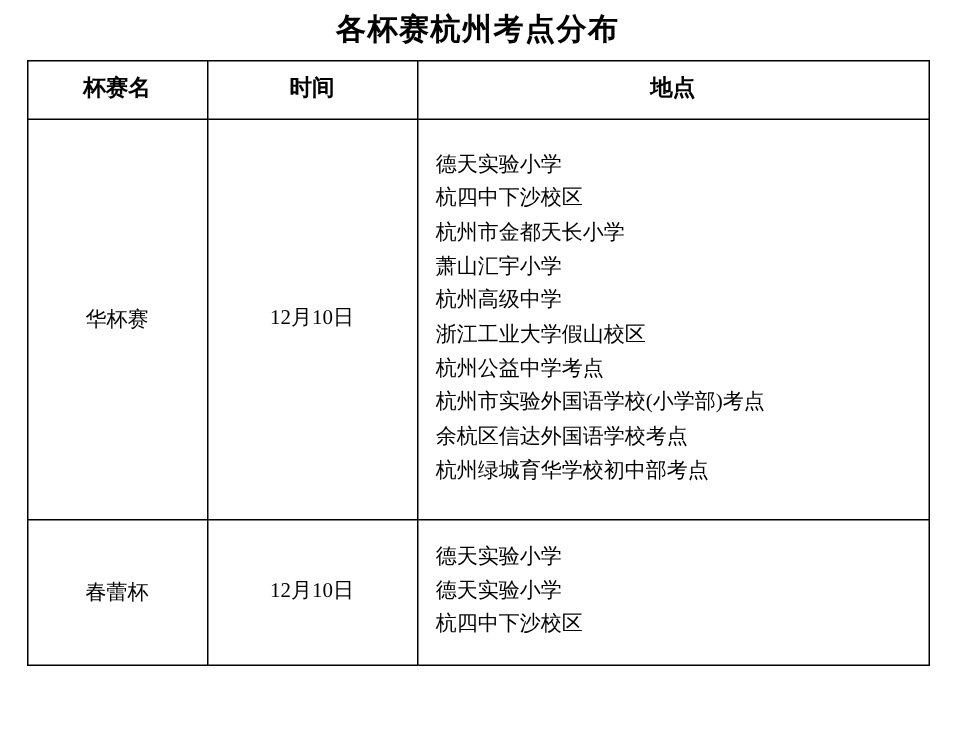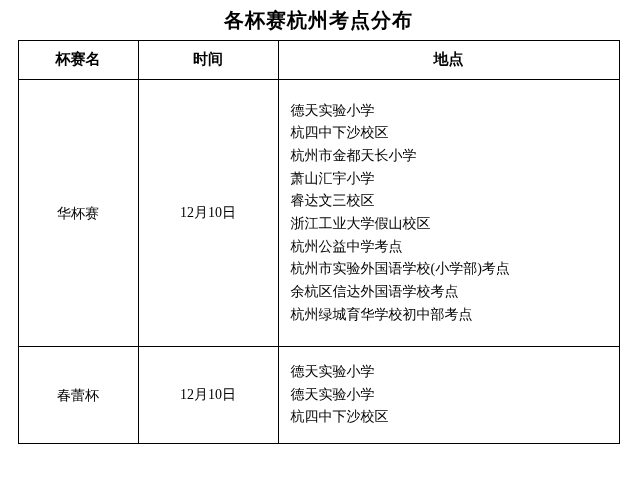--- a/index.html
+++ b/index.html
@@ -103,21 +103,21 @@
       <tr class="row-r2">
         <td class="cell-name">
           <span class="name-line">华杯赛</span>
         </td>
         <td class="cell-time">12月10日</td>
         <td class="cell-place">
           <span class="place-line">德天实验小学</span>
           <span class="place-line">杭四中下沙校区</span>
           <span class="place-line">杭州市金都天长小学</span>
           <span class="place-line">萧山汇宇小学</span>
-          <span class="place-line">睿达文三校区</span>
+          <span class="place-line">杭州高级中学</span>
           <span class="place-line">浙江工业大学假山校区</span>
           <span class="place-line">杭州公益中学考点</span>
           <span class="place-line">杭州市实验外国语学校(小学部)考点</span>
           <span class="place-line">余杭区信达外国语学校考点</span>
           <span class="place-line">杭州绿城育华学校初中部考点</span>
         </td>
       </tr>
       <tr class="row-r3">
         <td class="cell-name">
           <span class="name-line">春蕾杯</span>

